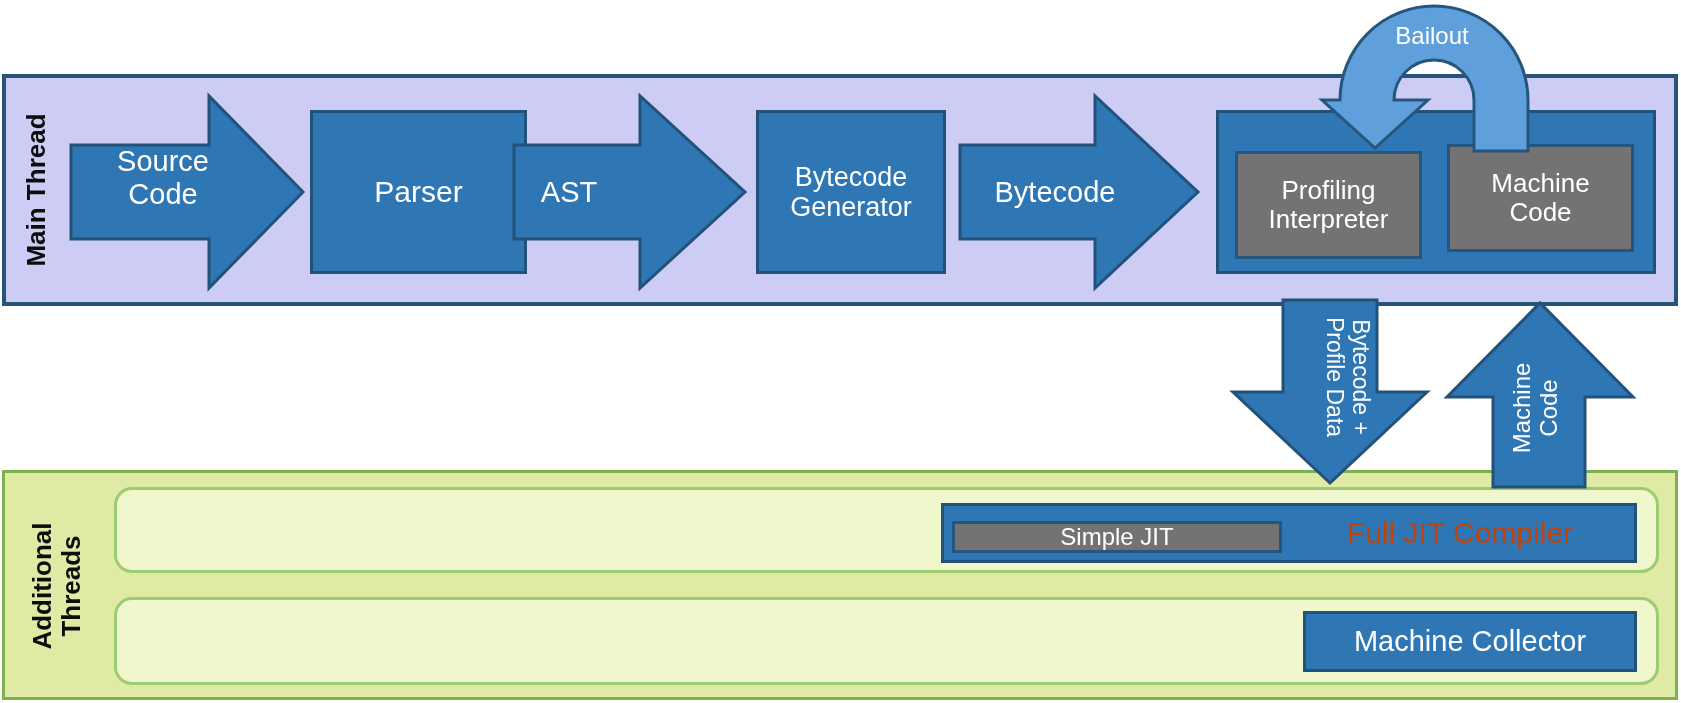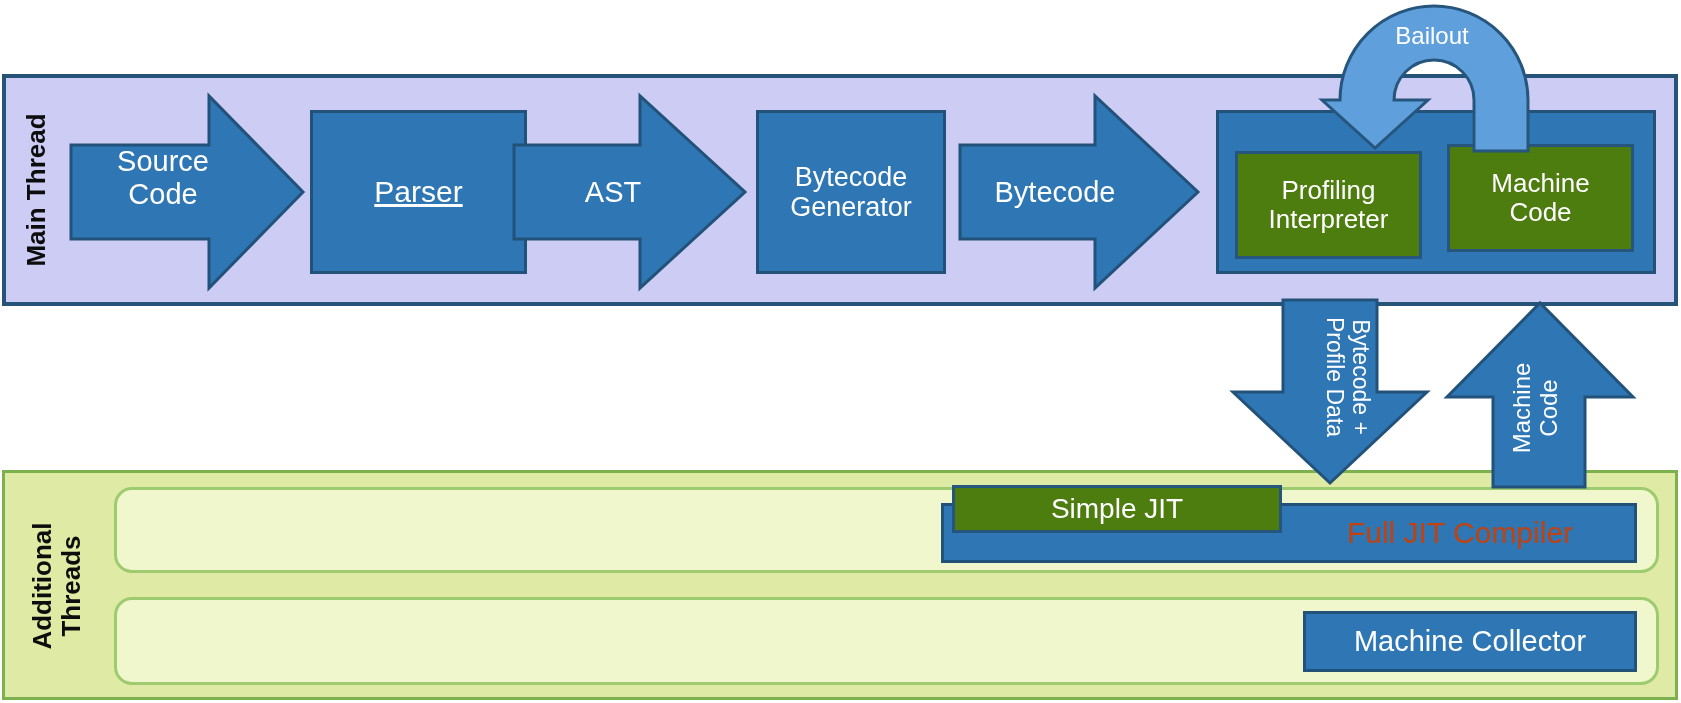--- a/index.html
+++ b/index.html
@@ -23,40 +23,40 @@
   }
   .row-jit{left:114px;top:487px;width:1545px;height:86px;}
   .row-gc{left:114px;top:597px;width:1545px;height:88px;}
   
   .box{
     position:absolute;box-sizing:border-box;display:flex;
     align-items:center;justify-content:center;text-align:center;
     color:#ffffff;white-space:pre-line;line-height:1.13;
   }
   .blue{background:#2F76B5;border:3px solid #225279;}
-  .lightblue{background:#4d7c0f;border:3px solid #26567D;}
-  .parser{left:310px;top:110px;width:217px;height:164px;font-size:30px;text-decoration:underline;}
+  .lightblue{background:#737373;border:3px solid #26567D;}
+  .parser{left:310px;top:110px;width:217px;height:164px;font-size:30px;}
   .bytegen{left:756px;top:110px;width:190px;height:164px;font-size:27px;}
   .execbox{left:1216px;top:110px;width:440px;height:164px;}
   .profbox{left:1235px;top:151px;width:187px;height:108px;font-size:26px;}
   .machbox{left:1447px;top:144px;width:187px;height:108px;font-size:26px;}
   .fulljitbar{left:941px;top:503px;width:696px;height:60px;}
-  .simplejit{left:952px;top:485px;width:330px;height:48px;font-size:28px;}
+  .simplejit{left:952px;top:521px;width:330px;height:32px;font-size:24px;}
   .gcbox{left:1303px;top:611px;width:334px;height:61px;font-size:29px;}
   
   .arrow-layer{position:absolute;left:0;top:0;width:1681px;height:703px;pointer-events:none;}
   .arr{fill:#2F76B5;stroke:#225279;stroke-width:3;}
   .arr-light{fill:#5FA0DC;stroke:#26567D;stroke-width:3;}
   
   .lbl{
     position:absolute;display:flex;align-items:center;justify-content:center;
     text-align:center;color:#ffffff;white-space:pre-line;line-height:1.13;
   }
   .lbl-source{left:68px;top:145px;width:190px;height:66px;font-size:29px;}
-  .lbl-ast{left:533px;top:145px;width:160px;height:94px;font-size:29px;}
+  .lbl-ast{left:489px;top:145px;width:160px;height:94px;font-size:29px;}
   .lbl-bytecode{left:955px;top:145px;width:200px;height:94px;font-size:29px;}
   .lbl-bailout{left:1352px;top:14px;width:160px;height:44px;font-size:24px;}
   .lbl-fulljit{left:1282px;top:503px;width:356px;height:60px;font-size:30px;color:#c2410c;}
   .lbl-down{
     left:1248px;top:290px;width:200px;height:174px;font-size:23px;
     transform:rotate(90deg);
   }
   .lbl-up{
     left:1435px;top:328px;width:200px;height:160px;font-size:24px;
     transform:rotate(-90deg);

